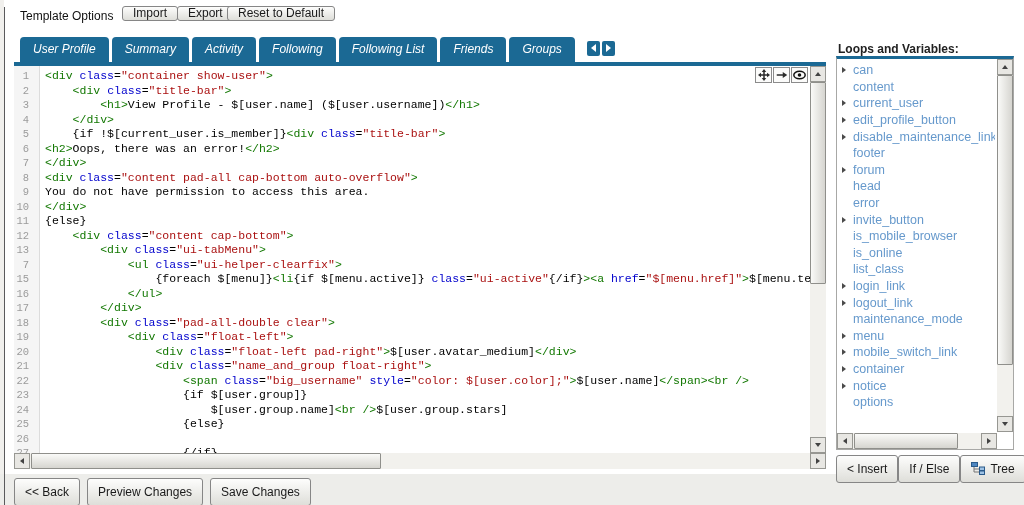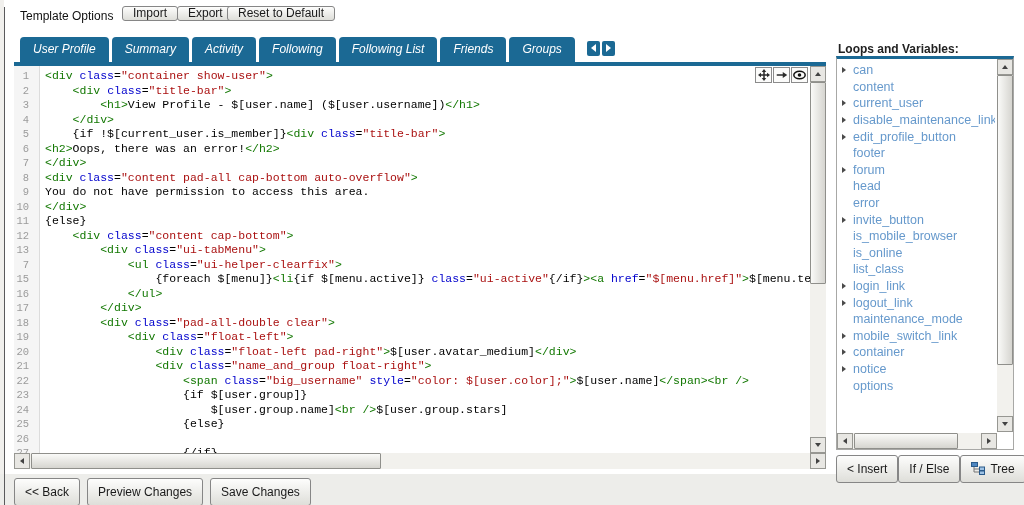--- a/index.html
+++ b/index.html
@@ -212,29 +212,29 @@
       <div class="var-row">
         <span class="var-tri">
           <span class="tri" style="border-top: 3.5px solid transparent; border-bottom: 3.5px solid transparent; border-left: 4.5px solid rgb(74, 74, 74);"></span>
         </span>
         <span class="var-label">current_user</span>
       </div>
       <div class="var-row">
         <span class="var-tri">
           <span class="tri" style="border-top: 3.5px solid transparent; border-bottom: 3.5px solid transparent; border-left: 4.5px solid rgb(74, 74, 74);"></span>
         </span>
+        <span class="var-label">edit_profile_button</span>
+      </div>
+      <div class="var-row">
+        <span class="var-tri">
+          <span class="tri" style="border-top: 3.5px solid transparent; border-bottom: 3.5px solid transparent; border-left: 4.5px solid rgb(74, 74, 74);"></span>
+        </span>
         <span class="var-label">disable_maintenance_link</span>
       </div>
       <div class="var-row">
-        <span class="var-tri">
-          <span class="tri" style="border-top: 3.5px solid transparent; border-bottom: 3.5px solid transparent; border-left: 4.5px solid rgb(74, 74, 74);"></span>
-        </span>
-        <span class="var-label">edit_profile_button</span>
-      </div>
-      <div class="var-row">
         <span class="var-tri"></span>
         <span class="var-label">footer</span>
       </div>
       <div class="var-row">
         <span class="var-tri">
           <span class="tri" style="border-top: 3.5px solid transparent; border-bottom: 3.5px solid transparent; border-left: 4.5px solid rgb(74, 74, 74);"></span>
         </span>
         <span class="var-label">forum</span>
       </div>
       <div class="var-row">
@@ -271,20 +271,26 @@
       </div>
       <div class="var-row">
         <span class="var-tri">
           <span class="tri" style="border-top: 3.5px solid transparent; border-bottom: 3.5px solid transparent; border-left: 4.5px solid rgb(74, 74, 74);"></span>
         </span>
         <span class="var-label">logout_link</span>
       </div>
       <div class="var-row">
         <span class="var-tri"></span>
         <span class="var-label">maintenance_mode</span>
+      </div>
+      <div class="var-row">
+        <span class="var-tri">
+          <span class="tri" style="border-top: 3.5px solid transparent; border-bottom: 3.5px solid transparent; border-left: 4.5px solid rgb(74, 74, 74);"></span>
+        </span>
+        <span class="var-label">menu</span>
       </div>
       <div class="var-row">
         <span class="var-tri">
           <span class="tri" style="border-top: 3.5px solid transparent; border-bottom: 3.5px solid transparent; border-left: 4.5px solid rgb(74, 74, 74);"></span>
         </span>
         <span class="var-label">mobile_switch_link</span>
       </div>
       <div class="var-row">
         <span class="var-tri">
           <span class="tri" style="border-top: 3.5px solid transparent; border-bottom: 3.5px solid transparent; border-left: 4.5px solid rgb(74, 74, 74);"></span>

